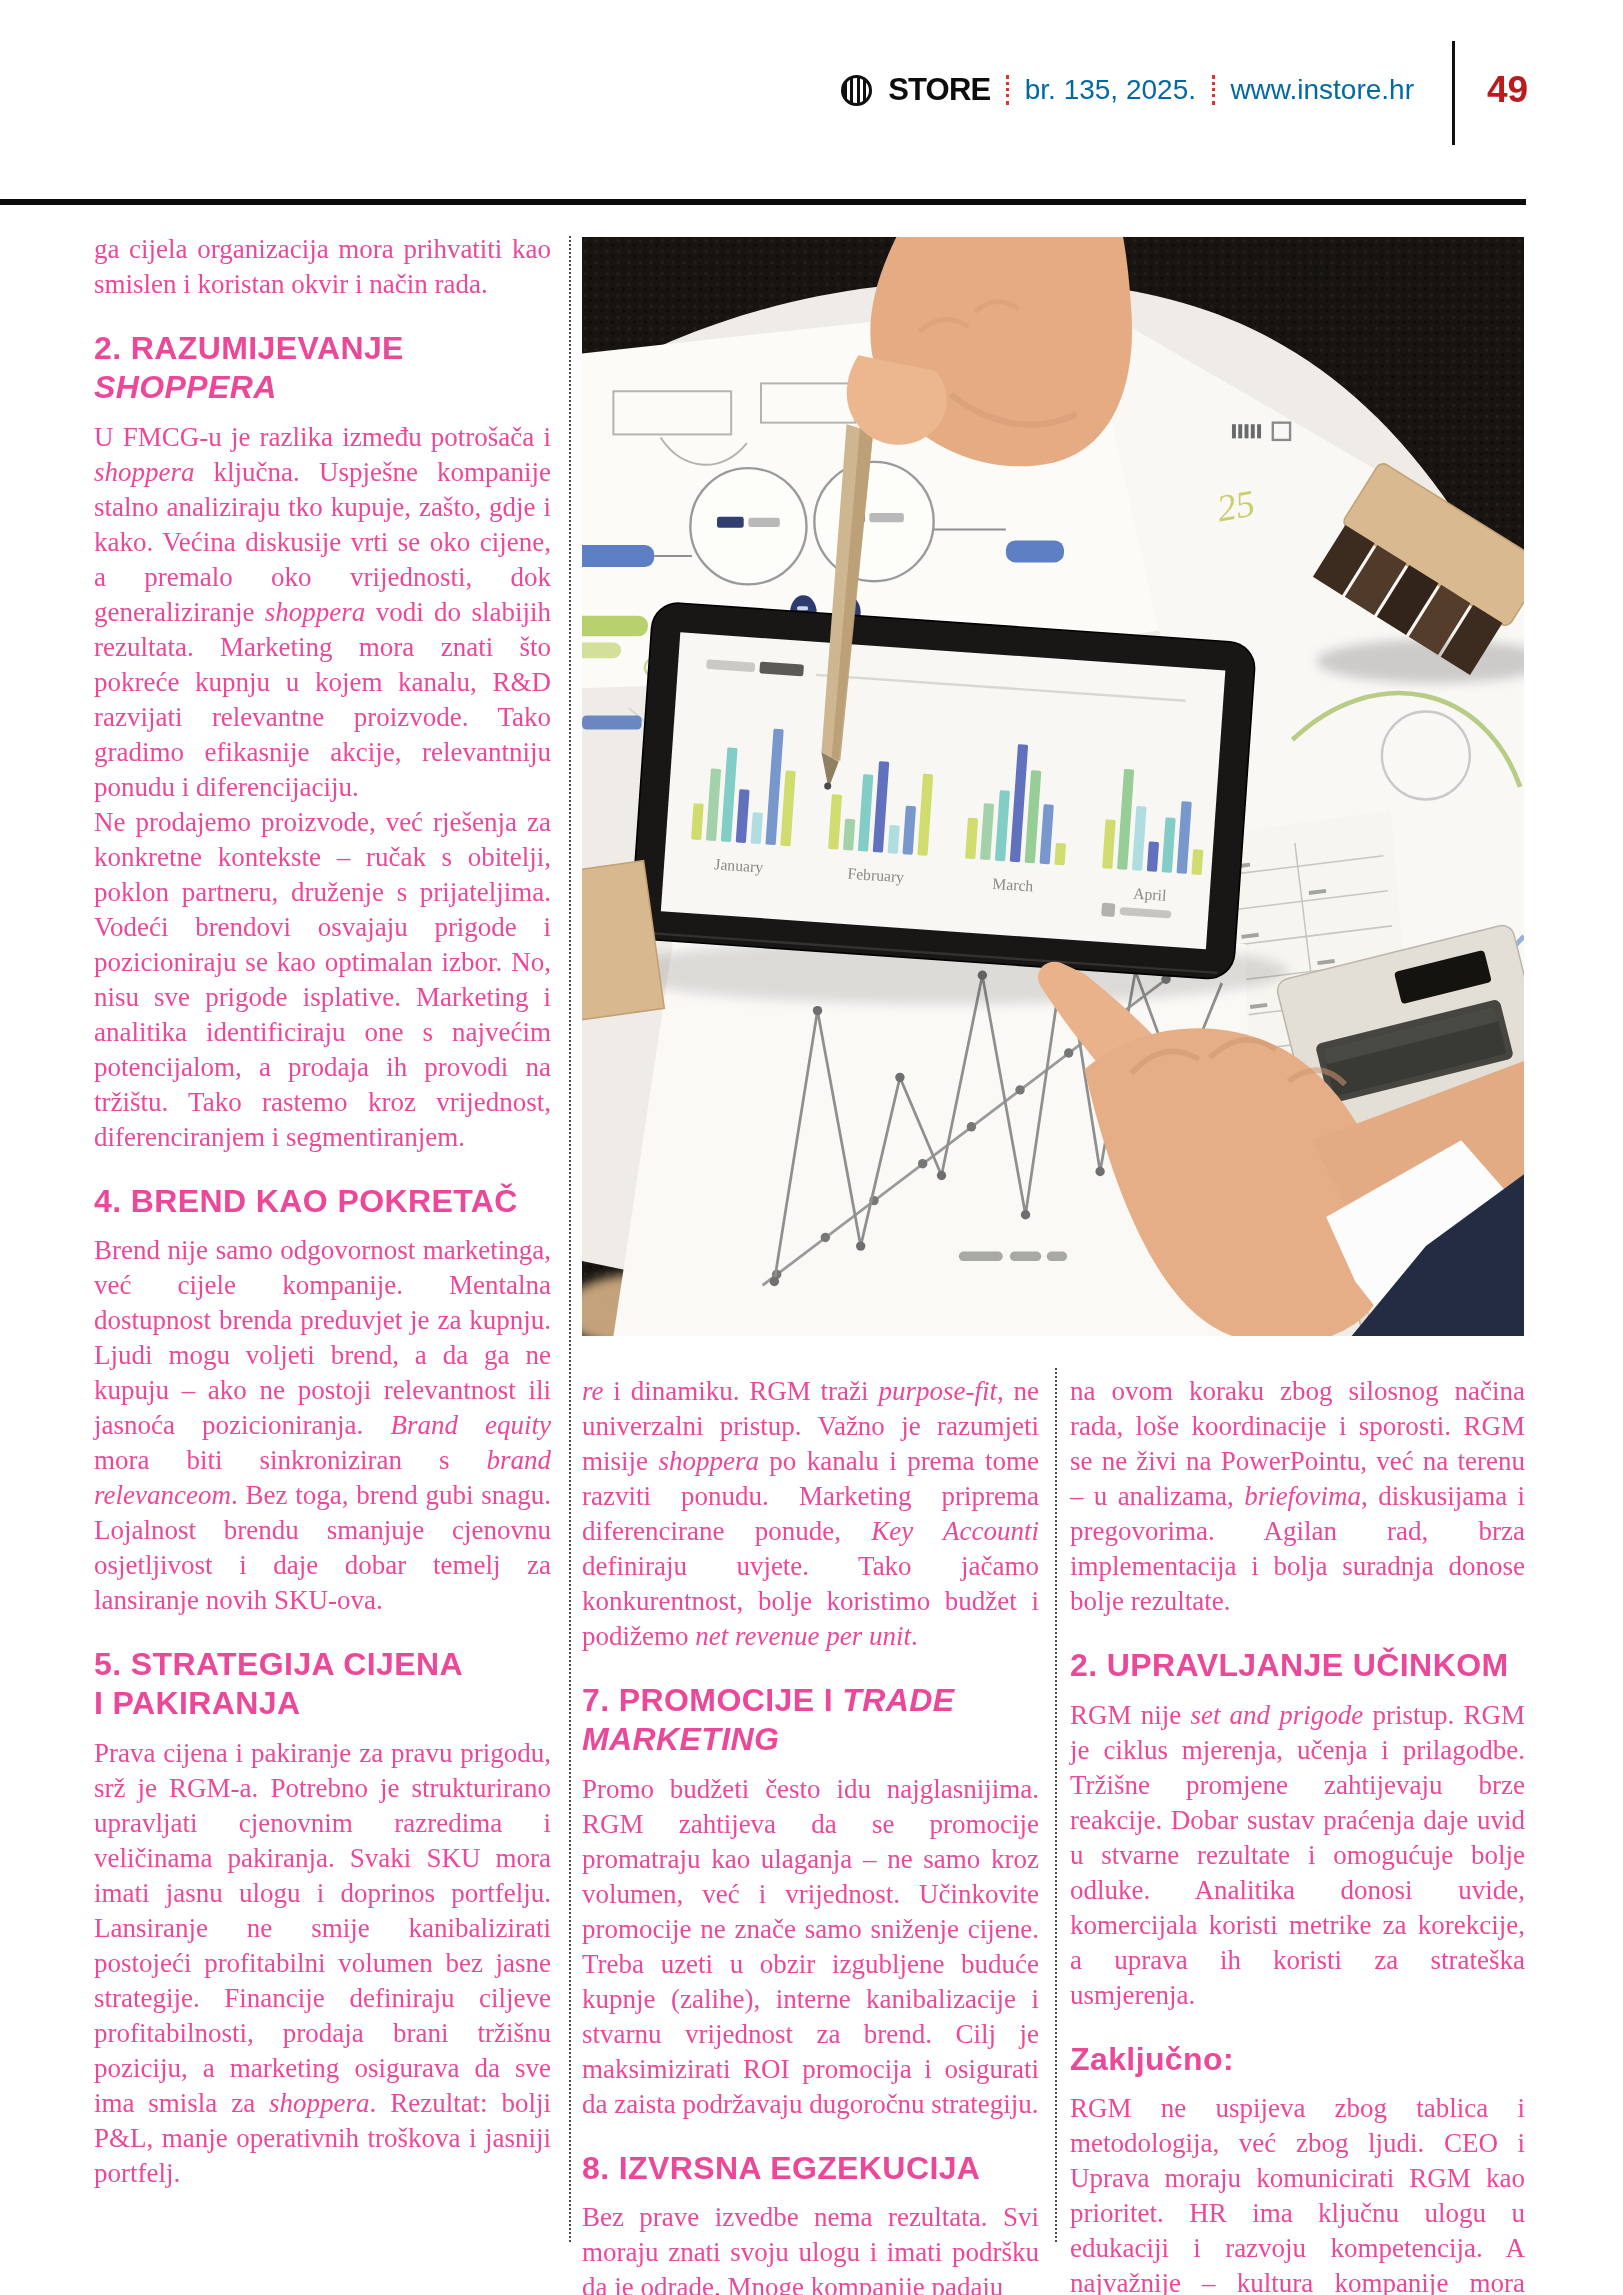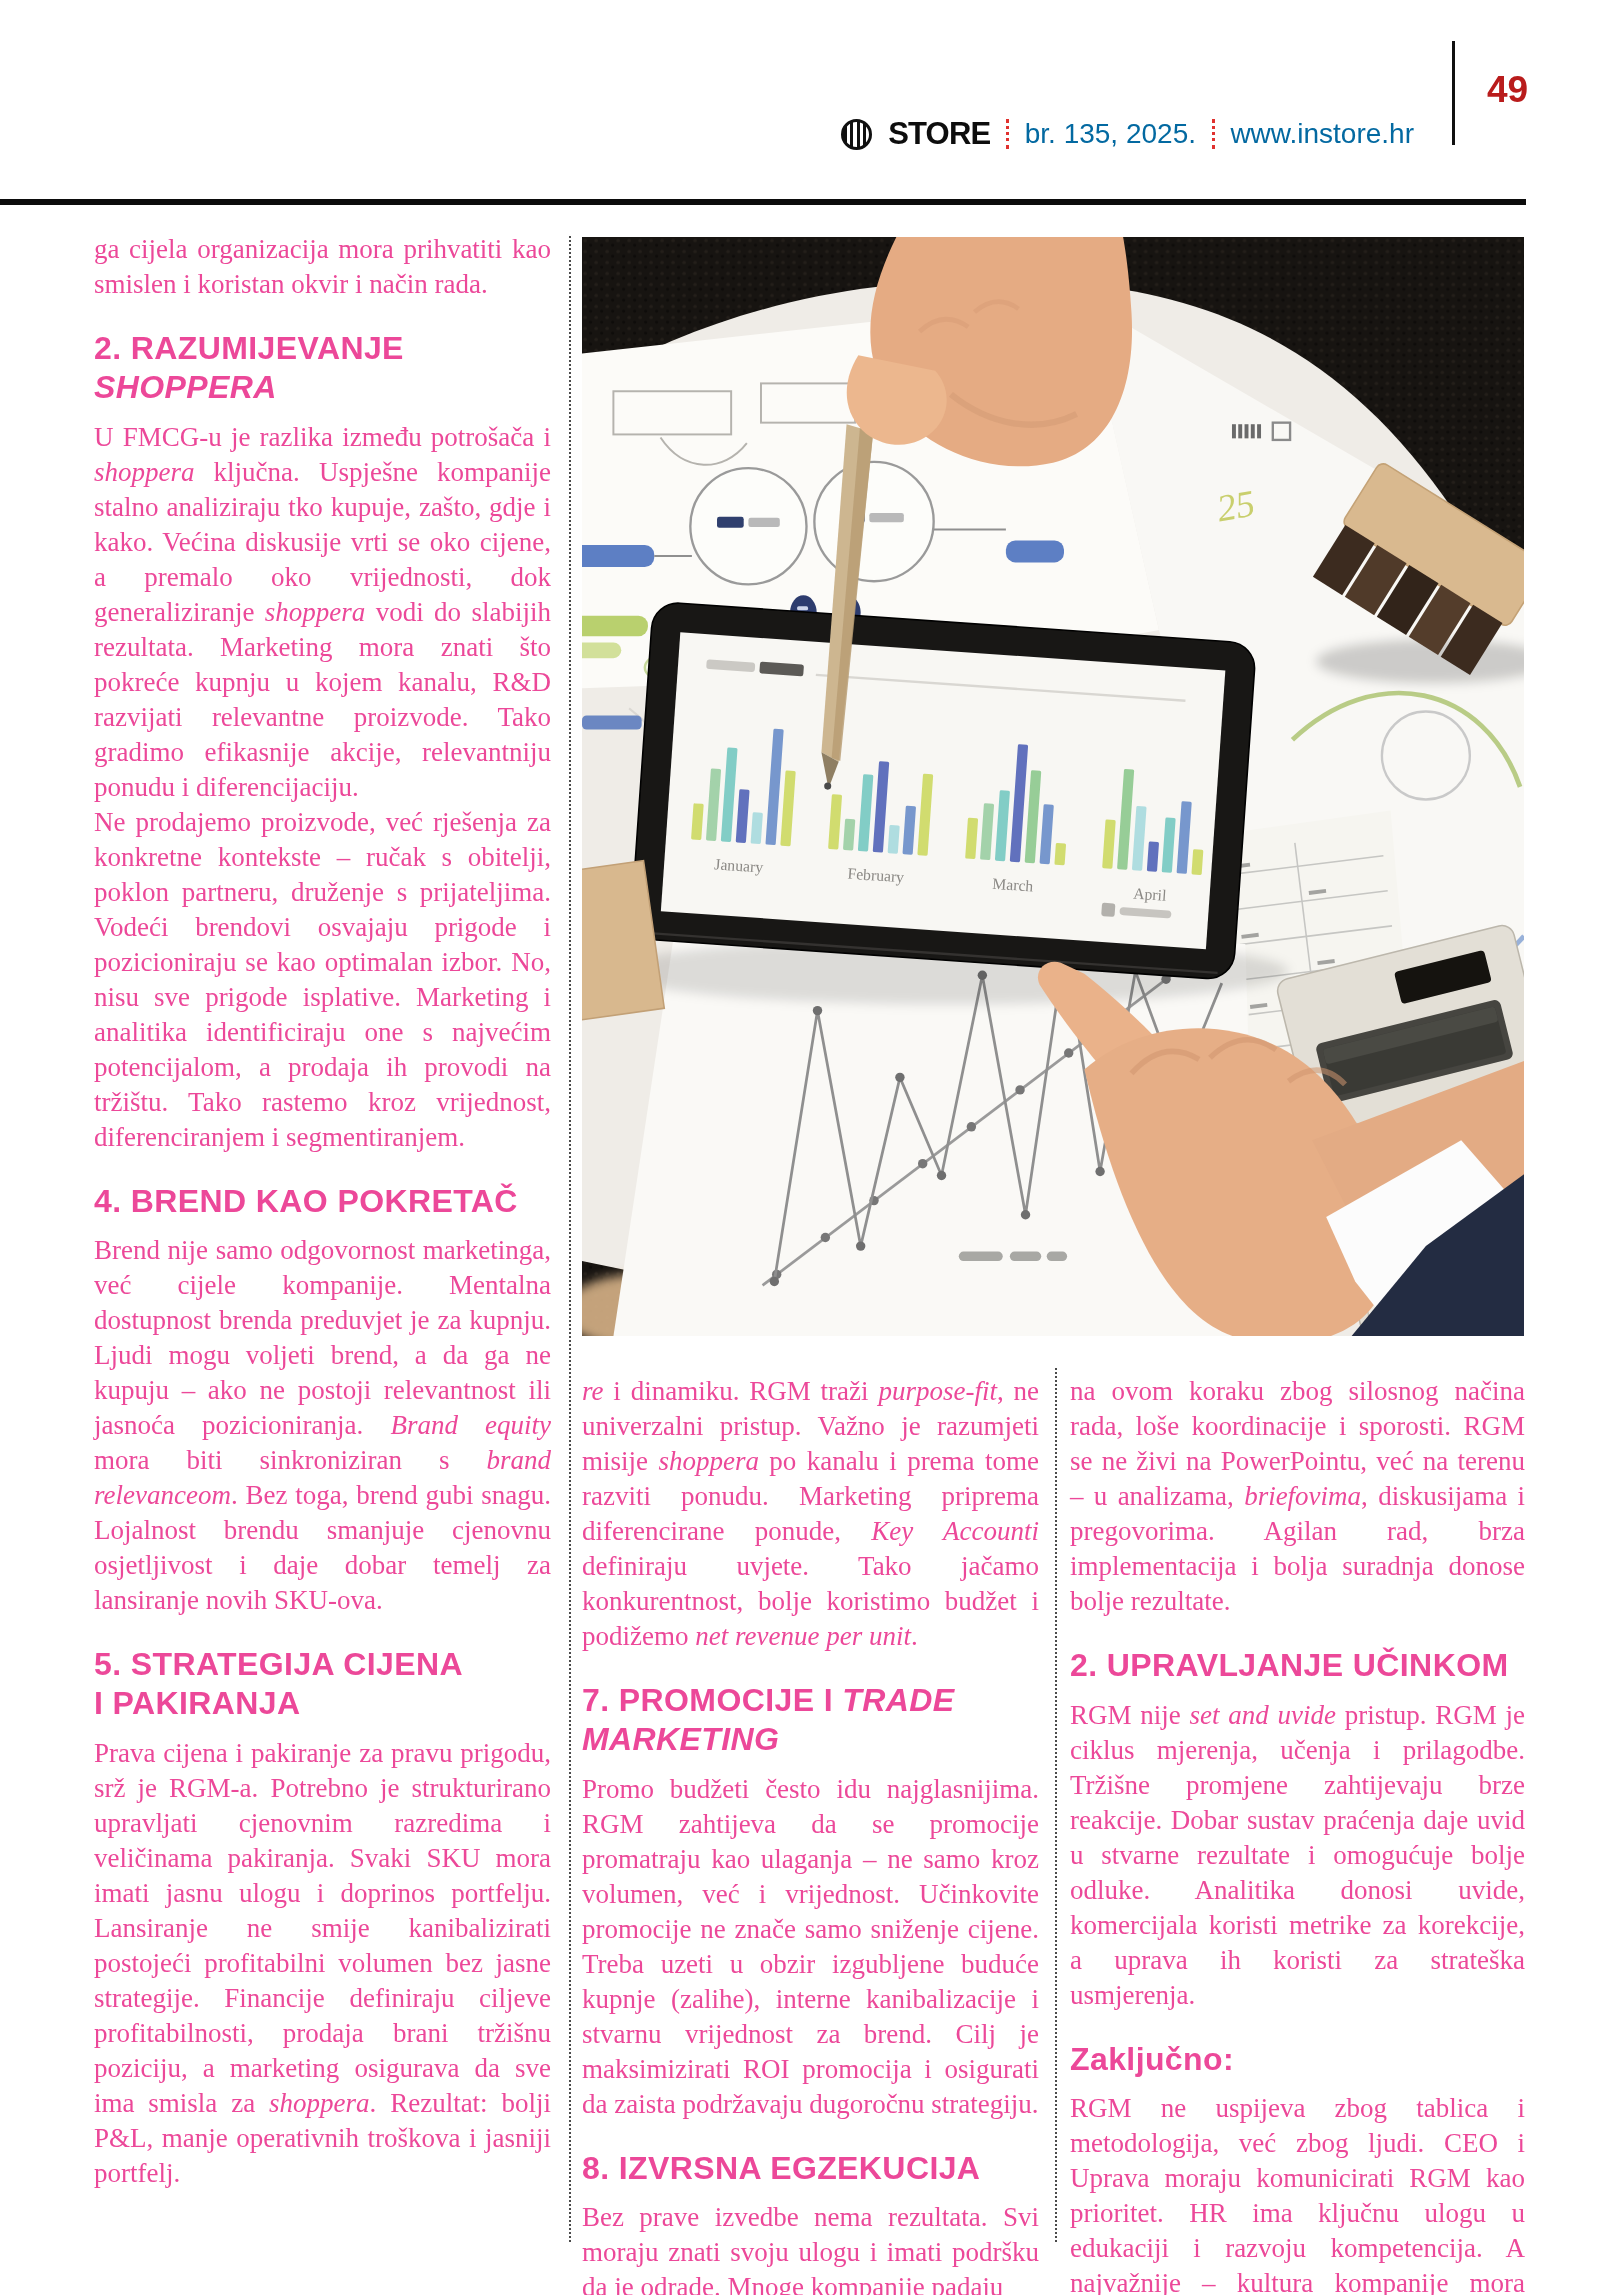--- a/index.html
+++ b/index.html
@@ -1,21 +1,21 @@
 <!DOCTYPE html>
 <html style="font-size:12.6px"><head>
 <meta charset="utf-8">
 <style>
   html,body{margin:0;padding:0;}
   body{width:1623px;height:2295px;position:relative;background:#ffffff;overflow:hidden;
        font-family:"Liberation Serif",serif;color:#111;}
 
   
   .hdr{position:absolute;top:72px;left:0;width:1414px;display:flex;justify-content:flex-end;
-       align-items:center;gap:15.7px;font-family:"Liberation Sans",sans-serif;margin-top:44px;}
+       align-items:center;gap:15.7px;font-family:"Liberation Sans",sans-serif;}
   .logo-circle{width:31px;height:31px;border-radius:50%;border:3.1px solid #101010;box-sizing:border-box;
        background:repeating-linear-gradient(90deg,#101010 0 3.1px,#ffffff 3.1px 6.3px);}
   .brand{font-size:31px;font-weight:800;letter-spacing:-0.8px;color:#0d0d0d;}
   .hdr-sep{width:0;height:30px;border-left:3.1px dotted #e0312e;}
   .hdr-txt{font-size:28px;color:#0369a1;}
   .hdr-vline{position:absolute;left:1452px;top:41px;width:3.1px;height:104px;background:#101010;}
   .pageno{position:absolute;left:1487px;top:69px;font-family:"Liberation Sans",sans-serif;
        font-size:37px;font-weight:800;color:#b91c1c;}
 
   .page-rule{position:absolute;left:0;top:199px;width:1526px;height:6.3px;background:#0c0c0c;}
@@ -67,21 +67,21 @@
 <div class="col col2">
     <p class="body-p"><i>re</i> i dinamiku. RGM traži <i>purpose-fit</i>, ne univerzalni pristup. Važno je razumjeti misije <i>shoppera</i> po kanalu i prema tome razviti ponudu. Marketing priprema diferencirane ponude, <i>Key Accounti</i> definiraju uvjete. Tako jačamo konkurentnost, bolje koristimo budžet i podižemo <i>net revenue per unit</i>.</p>
     <h2 class="sec-h">7. PROMOCIJE I <i>TRADE MARKETING</i></h2>
     <p class="body-p">Promo budžeti često idu najglasnijima. RGM zahtijeva da se promocije promatraju kao ulaganja – ne samo kroz volumen, već i vrijednost. Učinkovite promocije ne znače samo sniženje cijene. Treba uzeti u obzir izgubljene buduće kupnje (zalihe), interne kanibalizacije i stvarnu vrijednost za brend. Cilj je maksimizirati ROI promocija i osigurati da zaista podržavaju dugoročnu strategiju.</p>
     <h2 class="sec-h">8. IZVRSNA EGZEKUCIJA</h2>
     <p class="body-p">Bez prave izvedbe nema rezultata. Svi moraju znati svoju ulogu i imati podršku da je odrade. Mnoge kompanije padaju</p>
   </div>
 <div class="col col3">
     <p class="body-p">na ovom koraku zbog silosnog načina rada, loše koordinacije i sporosti. RGM se ne živi na PowerPointu, već na terenu – u analizama, <i>briefovima</i>, diskusijama i pregovorima. Agilan rad, brza implementacija i bolja suradnja donose bolje rezultate.</p>
     <h2 class="sec-h">2. UPRAVLJANJE UČINKOM</h2>
-    <p class="body-p">RGM nije <i>set and uvide</i> pristup. RGM je ciklus mjerenja, učenja i prilagodbe. Tržišne promjene zahtijevaju brze reakcije. Dobar sustav praćenja daje uvid u stvarne rezultate i omogućuje bolje odluke. Analitika donosi uvide, komercijala koristi metrike za korekcije, a uprava ih koristi za strateška usmjerenja.</p>
+    <p class="body-p">RGM nije <i>set and prigode</i> pristup. RGM je ciklus mjerenja, učenja i prilagodbe. Tržišne promjene zahtijevaju brze reakcije. Dobar sustav praćenja daje uvid u stvarne rezultate i omogućuje bolje odluke. Analitika donosi uvide, komercijala koristi metrike za korekcije, a uprava ih koristi za strateška usmjerenja.</p>
     <h2 class="sec-h">Zaključno:</h2>
     <p class="body-p">RGM ne uspijeva zbog tablica i metodologija, već zbog ljudi. CEO i Uprava moraju komunicirati RGM kao prioritet. HR ima ključnu ulogu u edukaciji i razvoju kompetencija. A najvažnije – kultura kompanije mora poticati suradnju, zajednički fokus i usmjerenost na vrijednost.</p>
   </div>
 <div class="vrule vrule1"></div>
 <div class="vrule vrule2"></div>
 
 <div class="photo">
 <svg viewBox="0 0 1200 1399" width="942" height="1099" xmlns="http://www.w3.org/2000/svg">
   <defs>
     <pattern id="weave" width="14" height="14" patternUnits="userSpaceOnUse">

